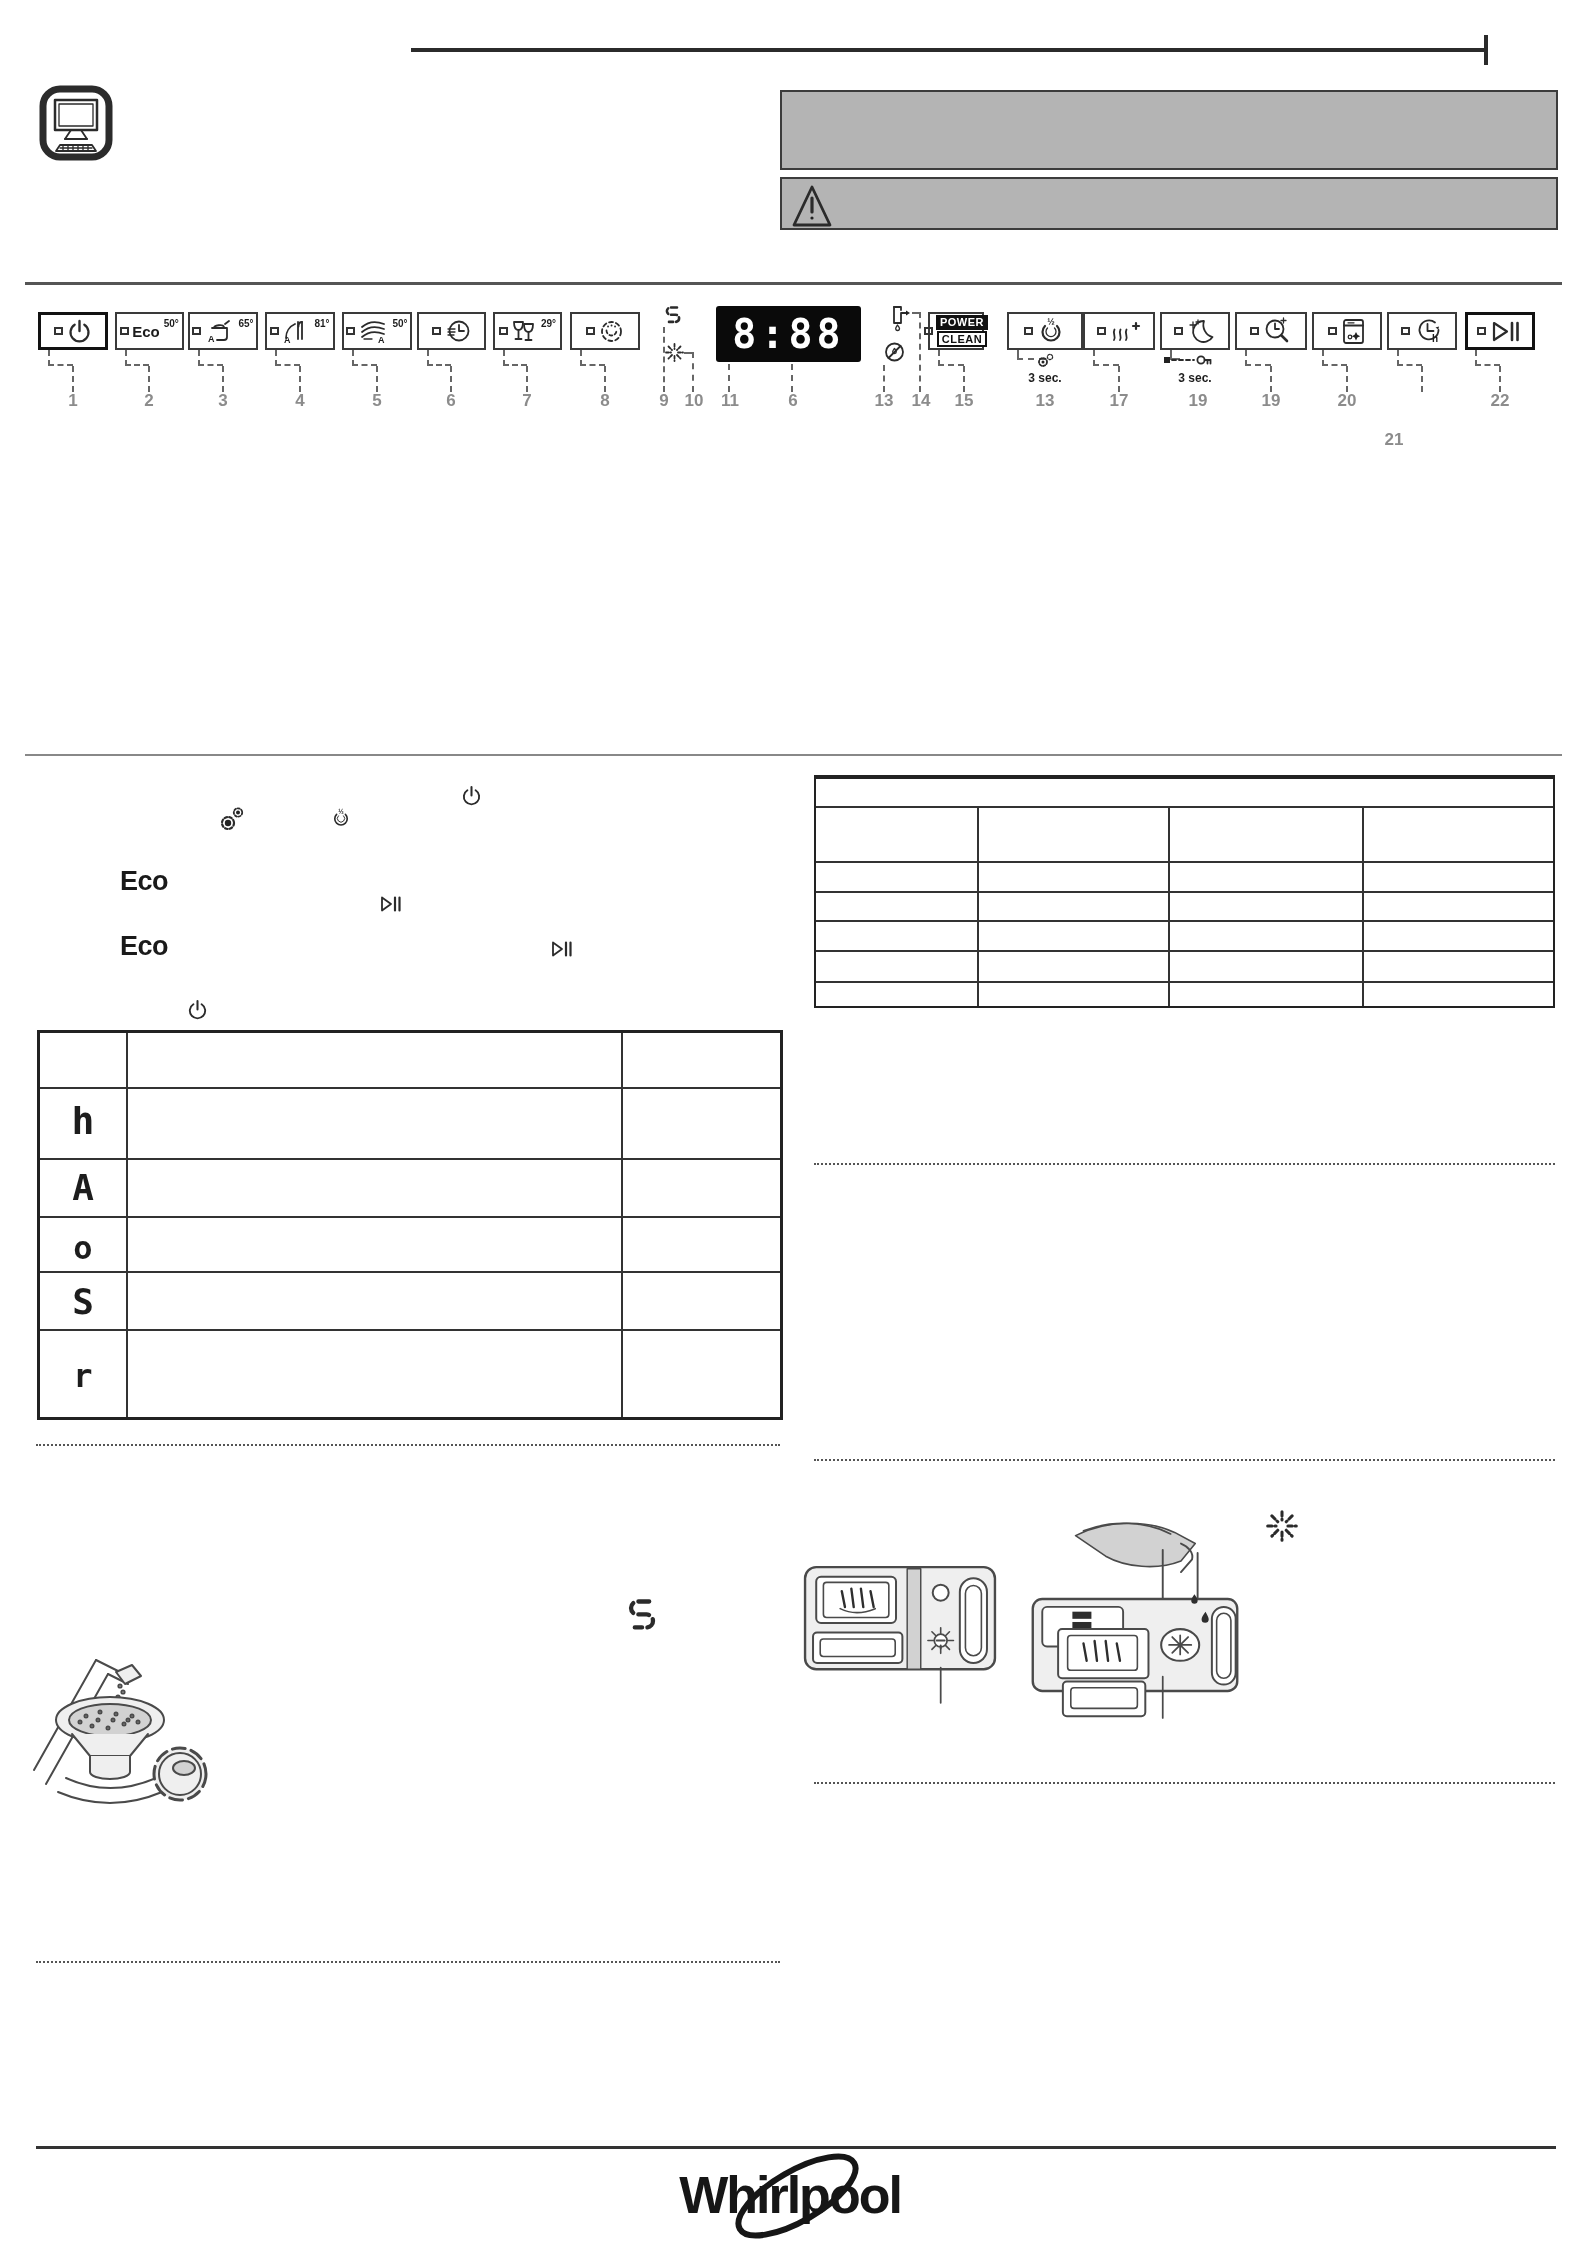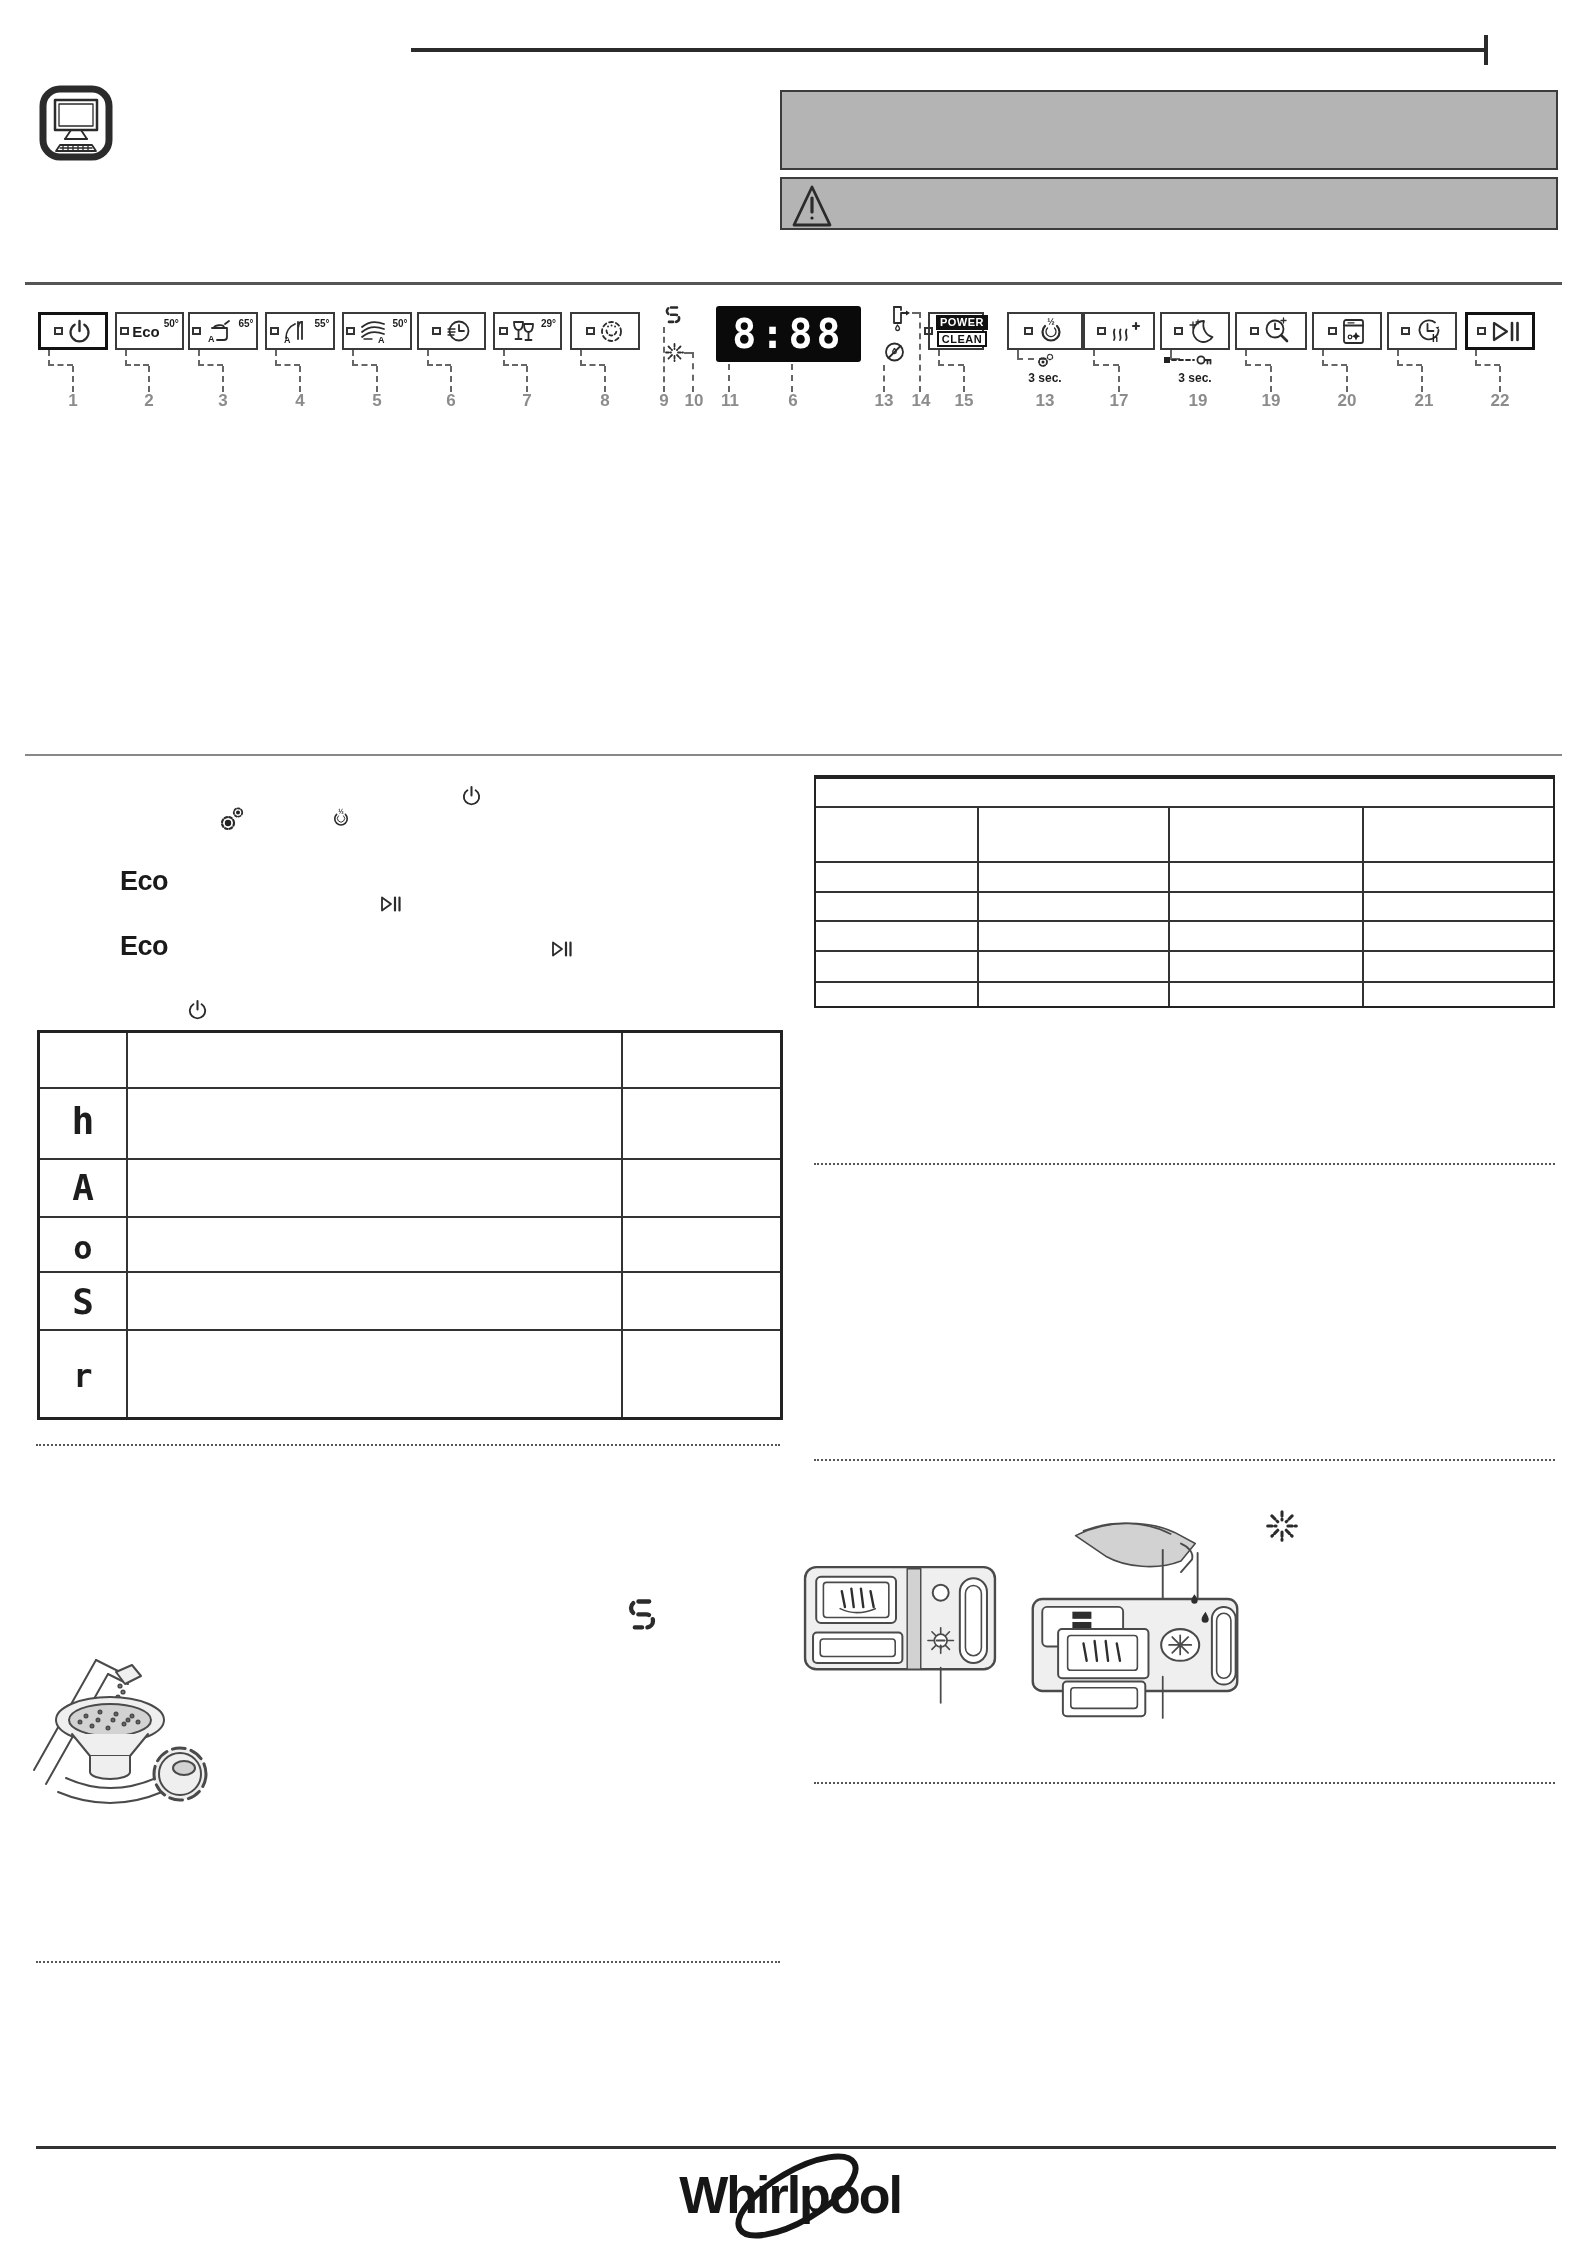--- a/index.html
+++ b/index.html
@@ -115,21 +115,21 @@
   <div class="num" style="left:223px;">3</div>
 
   <div class="pbox" style="left:265px;width:70px;">
     <span class="led"></span>
     <svg class="icon" width="28" height="27" viewBox="0 0 28 27">
       <path d="M4 20a15 15 0 0 1 9-14"></path>
       <path d="M16 4v17M20 4v17"></path>
       <path d="M20 4c-2.5 0-3.5 2.5-3.5 4.5"></path>
       <text x="2" y="25" font-size="9">A</text>
     </svg>
-    <span class="sup">55°</span>
+    <span class="sup">81°</span>
   </div>
   <div class="dl" style="left:275px;top:350px;width:25px;height:16px;"></div>
   <div class="dv" style="left:299px;top:366px;height:26px;"></div>
   <div class="num" style="left:300px;">4</div>
 
   <div class="pbox" style="left:342px;width:70px;">
     <span class="led"></span>
     <svg class="icon" width="30" height="27" viewBox="0 0 30 27">
       <path d="M4 9q9-8 22-3"></path>
       <path d="M4 14q9-8 22-3"></path>
@@ -310,21 +310,21 @@
     <span class="led"></span>
     <svg class="icon" width="31" height="29" viewBox="0 0 31 29">
       <path d="M22 5.5A9.5 9.5 0 1 0 25.5 13"></path>
       <path d="M14.5 7v7h6"></path>
       <path d="M26 9.5l-3.5 1 2.8 2z" class="f"></path>
       <text x="19" y="25" font-size="10">h</text>
     </svg>
   </div>
   <div class="dl" style="left:1397px;top:350px;width:25px;height:16px;"></div>
   <div class="dv" style="left:1421px;top:366px;height:26px;"></div>
-  <div class="num" style="left:1424px;">21</div>
+  <div class="num" style="left:1394px;margin-top:39px;">21</div>
 
   <div class="pbox bold" style="left:1465px;width:70px;">
     <span class="led"></span>
     <svg class="icon" width="34" height="25" viewBox="0 0 34 25">
       <path d="M5 4l13 8.5L5 21z" style="stroke-width:2.2;"></path>
       <path d="M23 4v17M28.5 4v17" style="stroke-width:2.6;"></path>
     </svg>
   </div>
   <div class="dl" style="left:1475px;top:350px;width:25px;height:16px;"></div>
   <div class="dv" style="left:1499px;top:366px;height:26px;"></div>

